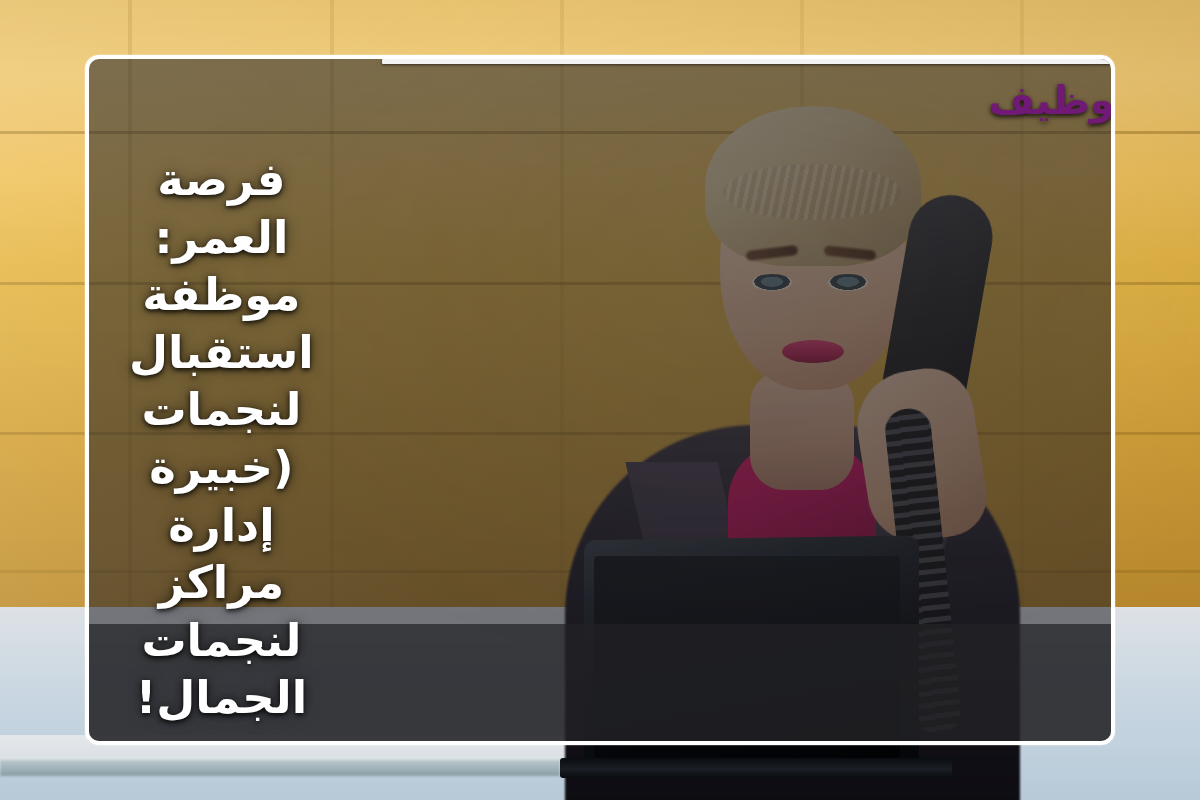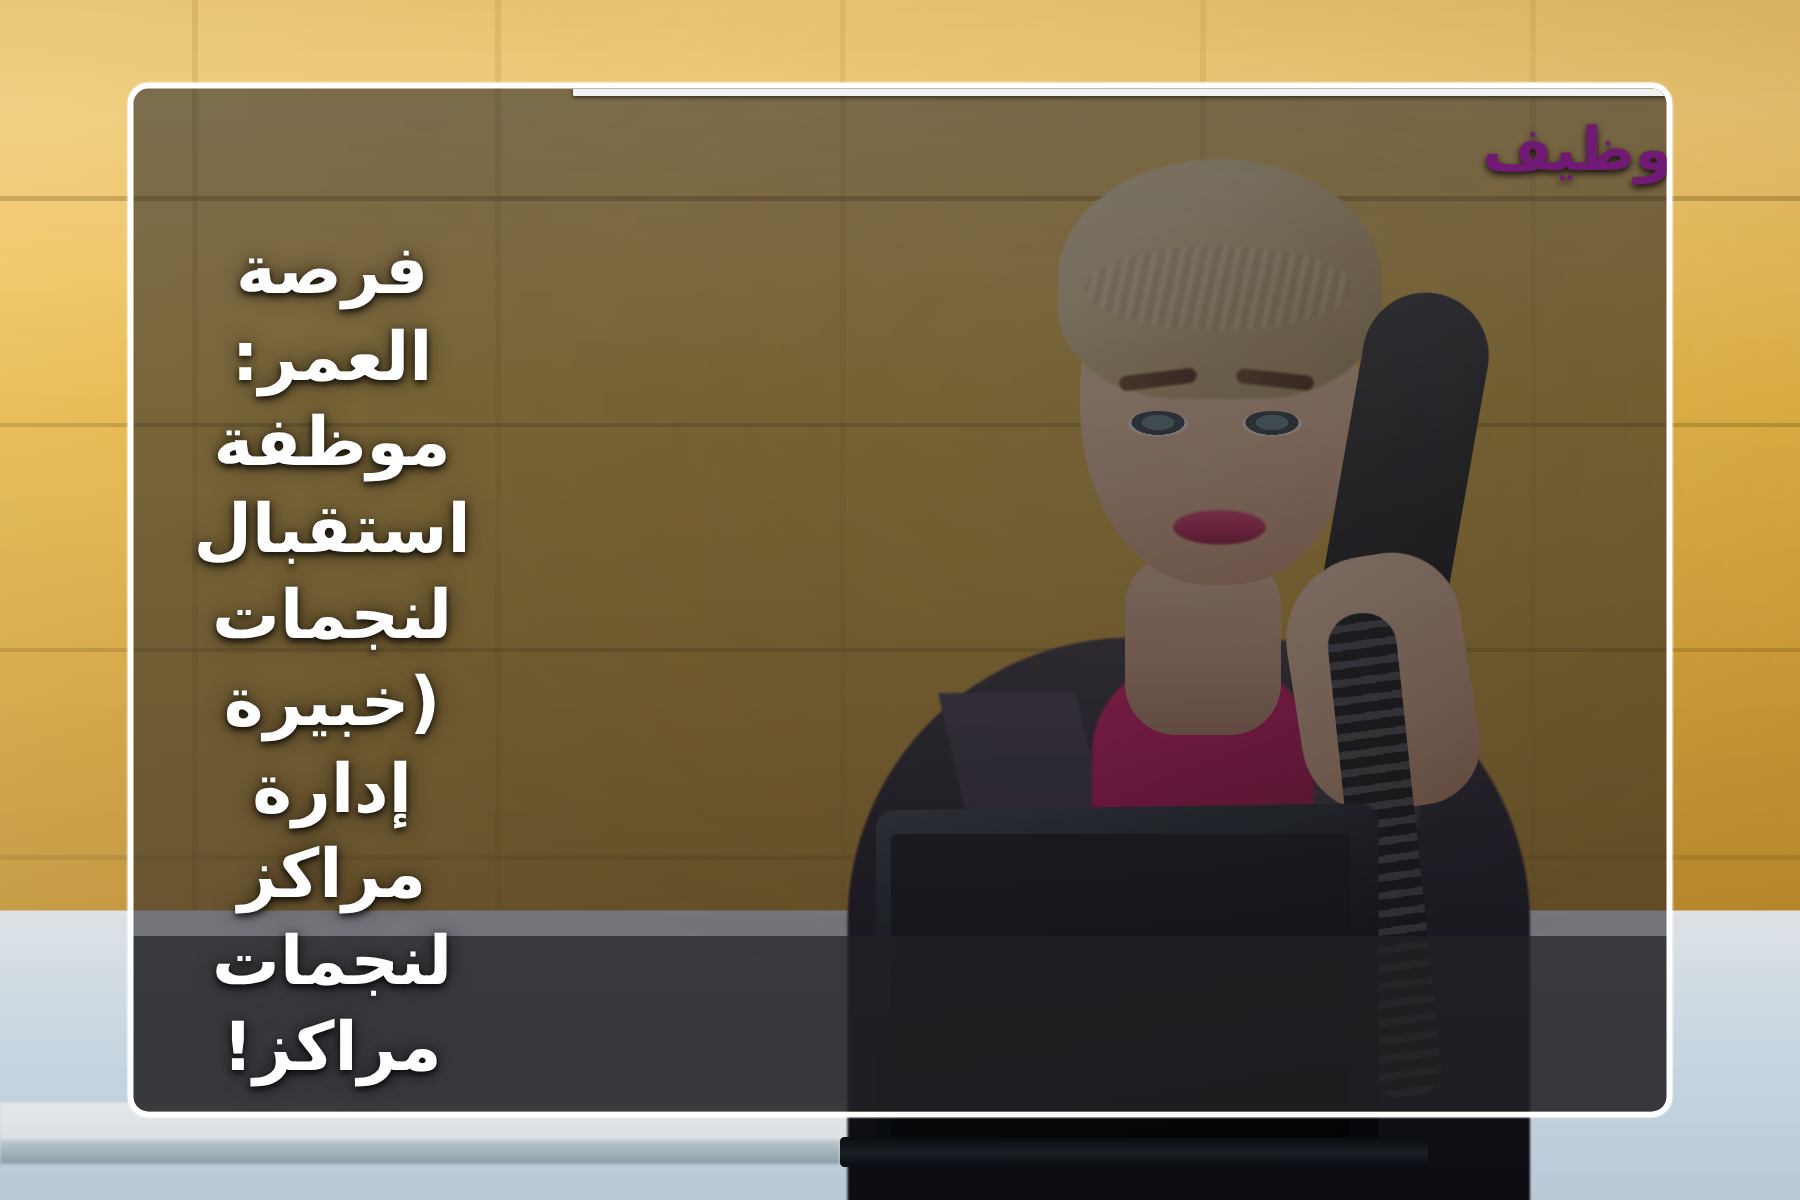--- a/index.html
+++ b/index.html
@@ -348,21 +348,21 @@
     <div class="grade"></div>
   </div>
 
   <div class="card">
 
     <div class="card-footer-scrim"></div>
 
     <div class="headline">
       <div>فرصة العمر: موظفة استقبال</div>
       <div>لنجمات (خبيرة إدارة مراكز</div>
-      <div>لنجمات مراكز!</div>
+      <div>لنجمات الجمال!</div>
     </div>
 
     <div class="footer">
       <div class="divider"></div>
       <div class="footer-row">
         <div class="brand">5توظيف</div>
       </div>
     </div>
 
   </div>

